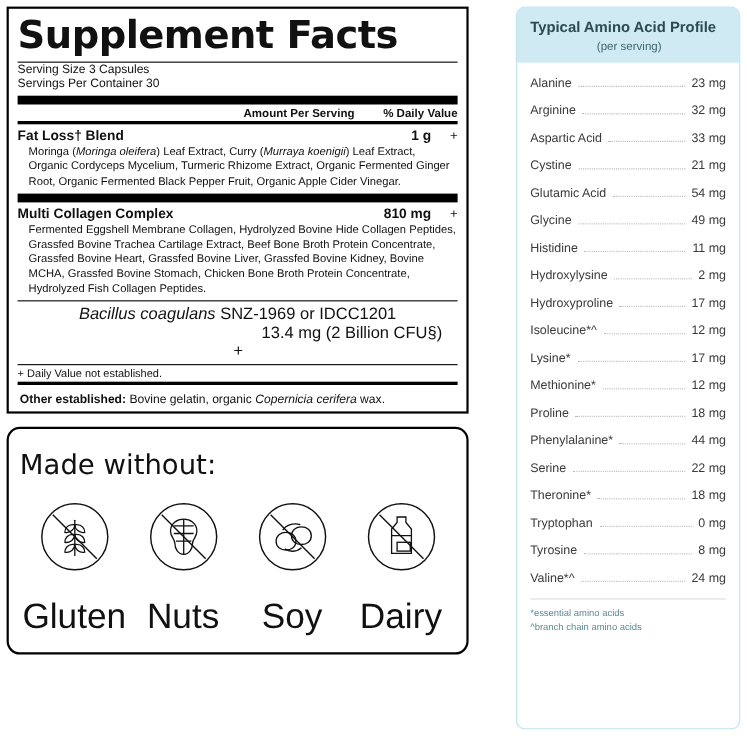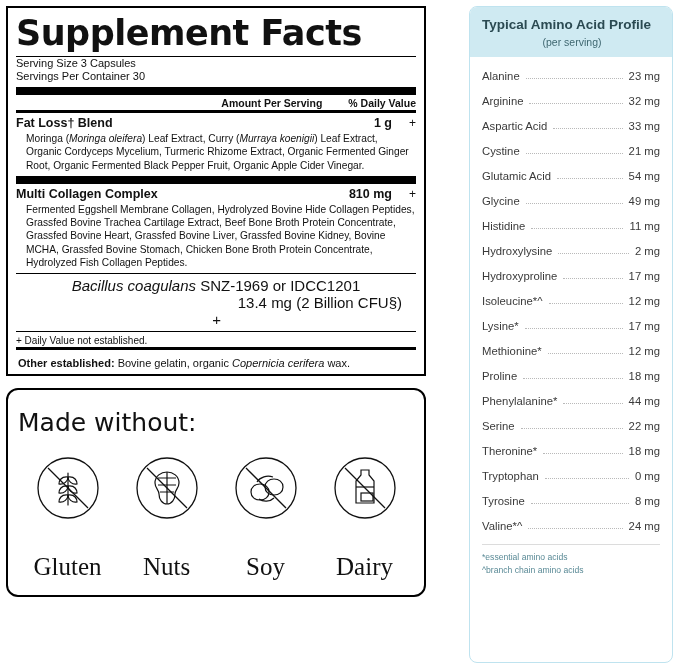--- a/index.html
+++ b/index.html
@@ -123,23 +123,23 @@
   }
   .icon-cell {
     width: 100px;
     text-align: center;
   }
   .icon-circle {
     width: 74px; height: 74px;
     margin: 0 auto;
   }
   .icon-label {
-    margin-top: 28px;
-    font-size: 25px;
-    font-family: Liberation Serif, serif;
+    margin-top: 17px;
+    font-size: 32px;
+    font-family: Liberation Sans, sans-serif;
   }
 
   
   .right-col {
     position: absolute;
     right: 6px; top: 6px;
     width: 204px;
     height: 657px;
     border: 1px solid #bfe3ef;
     border-radius: 8px;

